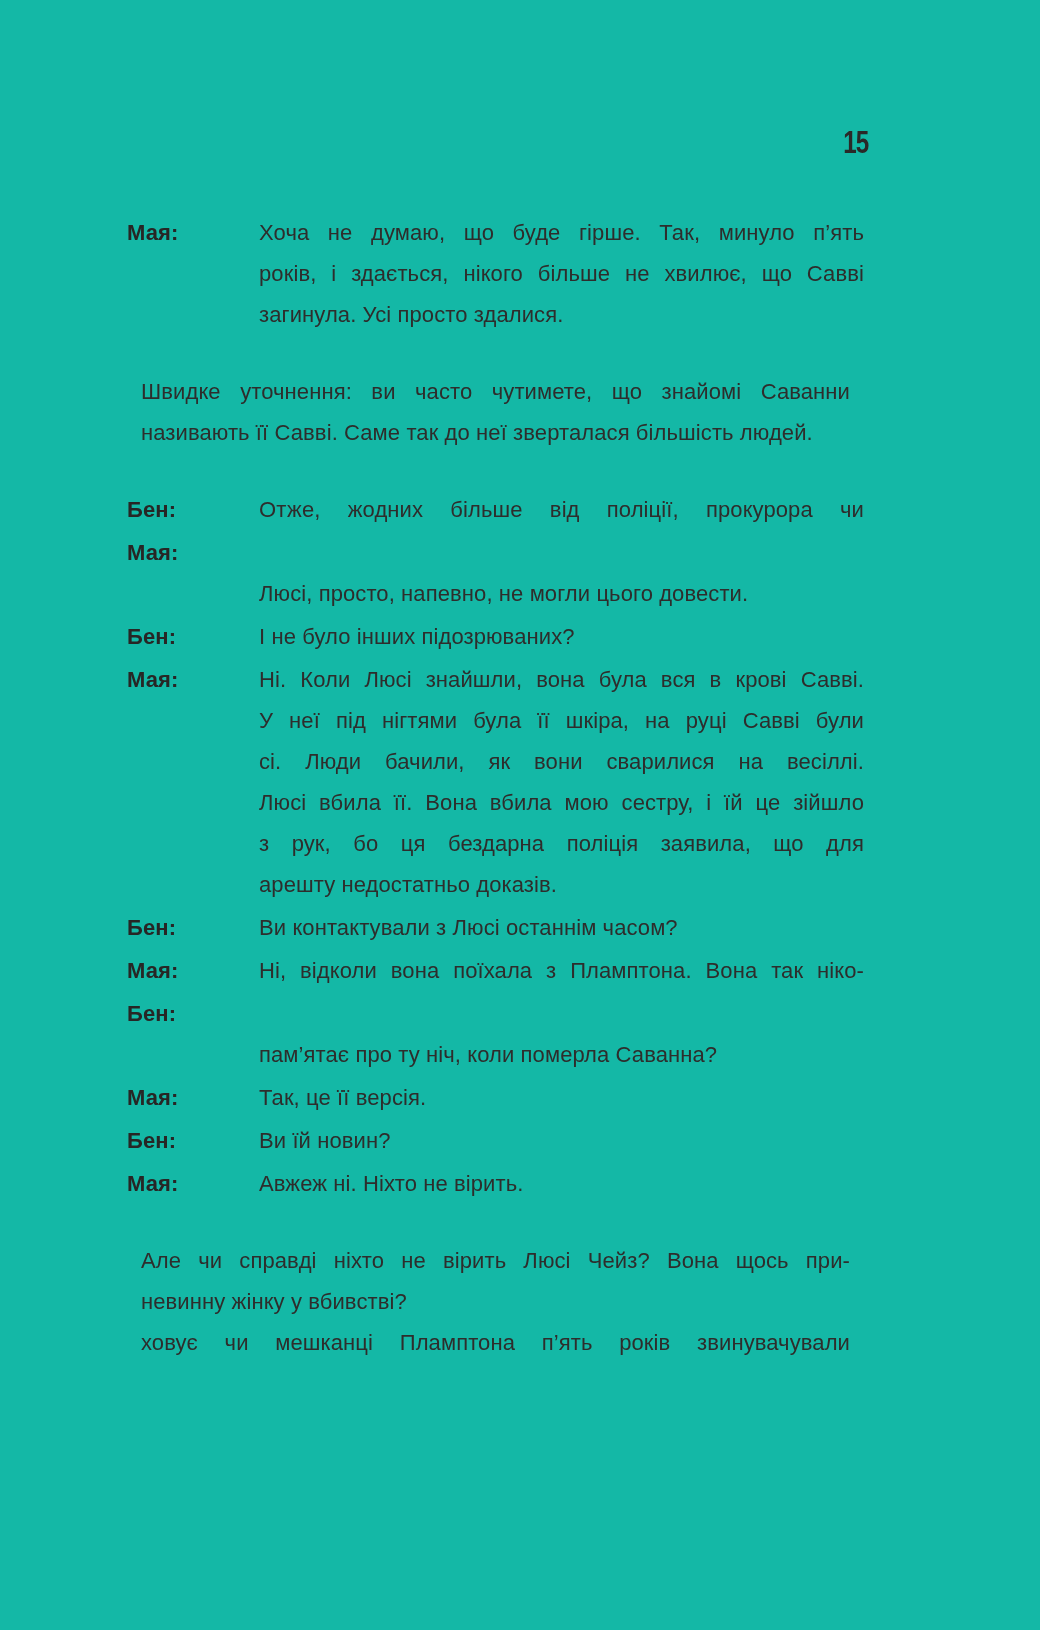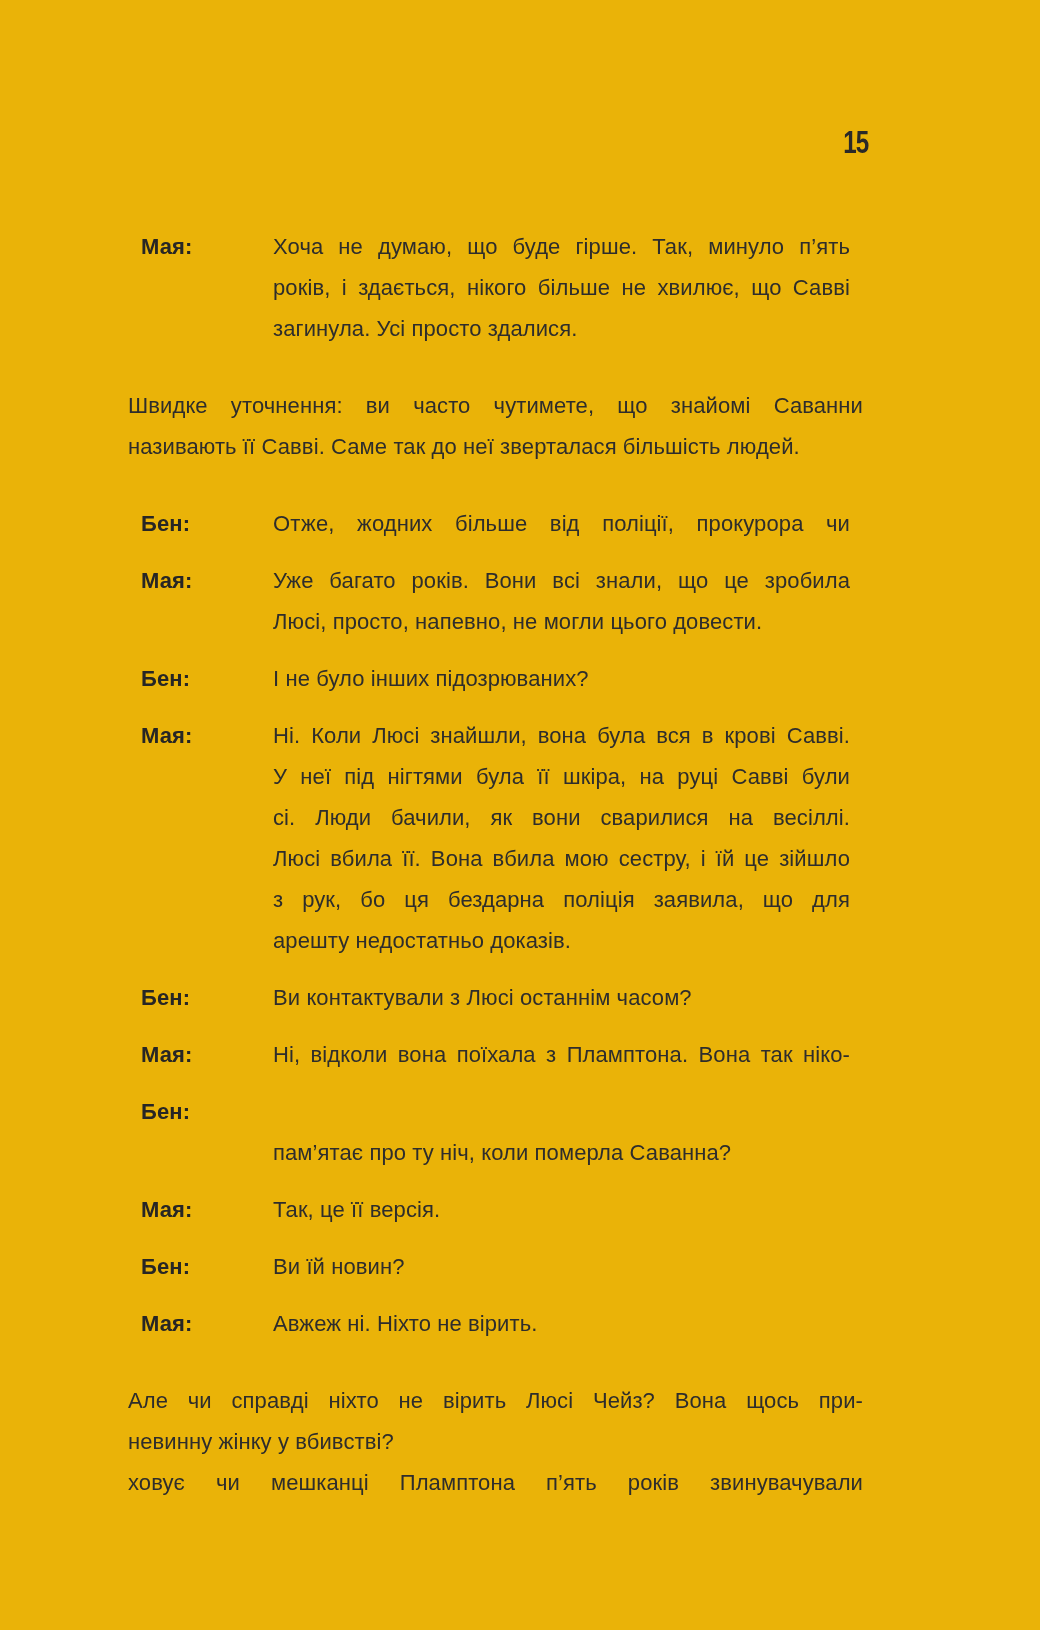--- a/index.html
+++ b/index.html
@@ -5,21 +5,21 @@
 <style>
   html, body { margin: 0; padding: 0; }
   body {
     background: #eaeae9;
     font-family: "Liberation Sans", sans-serif;
   }
   .page {
     position: relative;
     width: 1040px;
     height: 1630px;
-    background: #eab308;
+    background: #14b8a6;
     color: #2e2d2c;
     overflow: hidden;
   }
   .pagenum {
     position: absolute;
     top: 127px;
     right: 172px;
     font-size: 31px;
     line-height: 31px;
     font-weight: 600;
@@ -30,22 +30,22 @@
   }
   .content {
     position: absolute;
     top: 210px;
     left: 125px;
     width: 741px;
     font-size: 22px;
     line-height: 41px;
     letter-spacing: 0.1px;
   }
-  .block { margin: 16px; }
-  .block.narration { margin: 36px 3px; }
+  .block { margin: 2px; }
+  .block.narration { margin: 36px 16px; }
   .row {
     display: grid;
     grid-template-columns: 132px 1fr;
   }
   .speaker {
     font-weight: 700;
     color: #272625;
   }
   .line {
     max-height: 41px;
@@ -85,21 +85,20 @@
           <span class="speaker">Бен:</span>
           <span class="line j">Отже, жодних більше від поліції, прокурора чи</span>
         </div>
         <div class="row">
           <span class="speaker"></span>
         </div>
       </div>
       <div class="block dialogue">
         <div class="row">
           <span class="speaker">Мая:</span>
-          <span class="line j">Уже багато років. Вони всі знали, що це зробила</span>
         </div>
         <div class="row">
           <span class="speaker"></span>
           <span class="line">Люсі, просто, напевно, не могли цього довести.</span>
         </div>
       </div>
       <div class="block dialogue">
         <div class="row">
           <span class="speaker">Бен:</span>
           <span class="line">І не було інших підозрюваних?</span>

